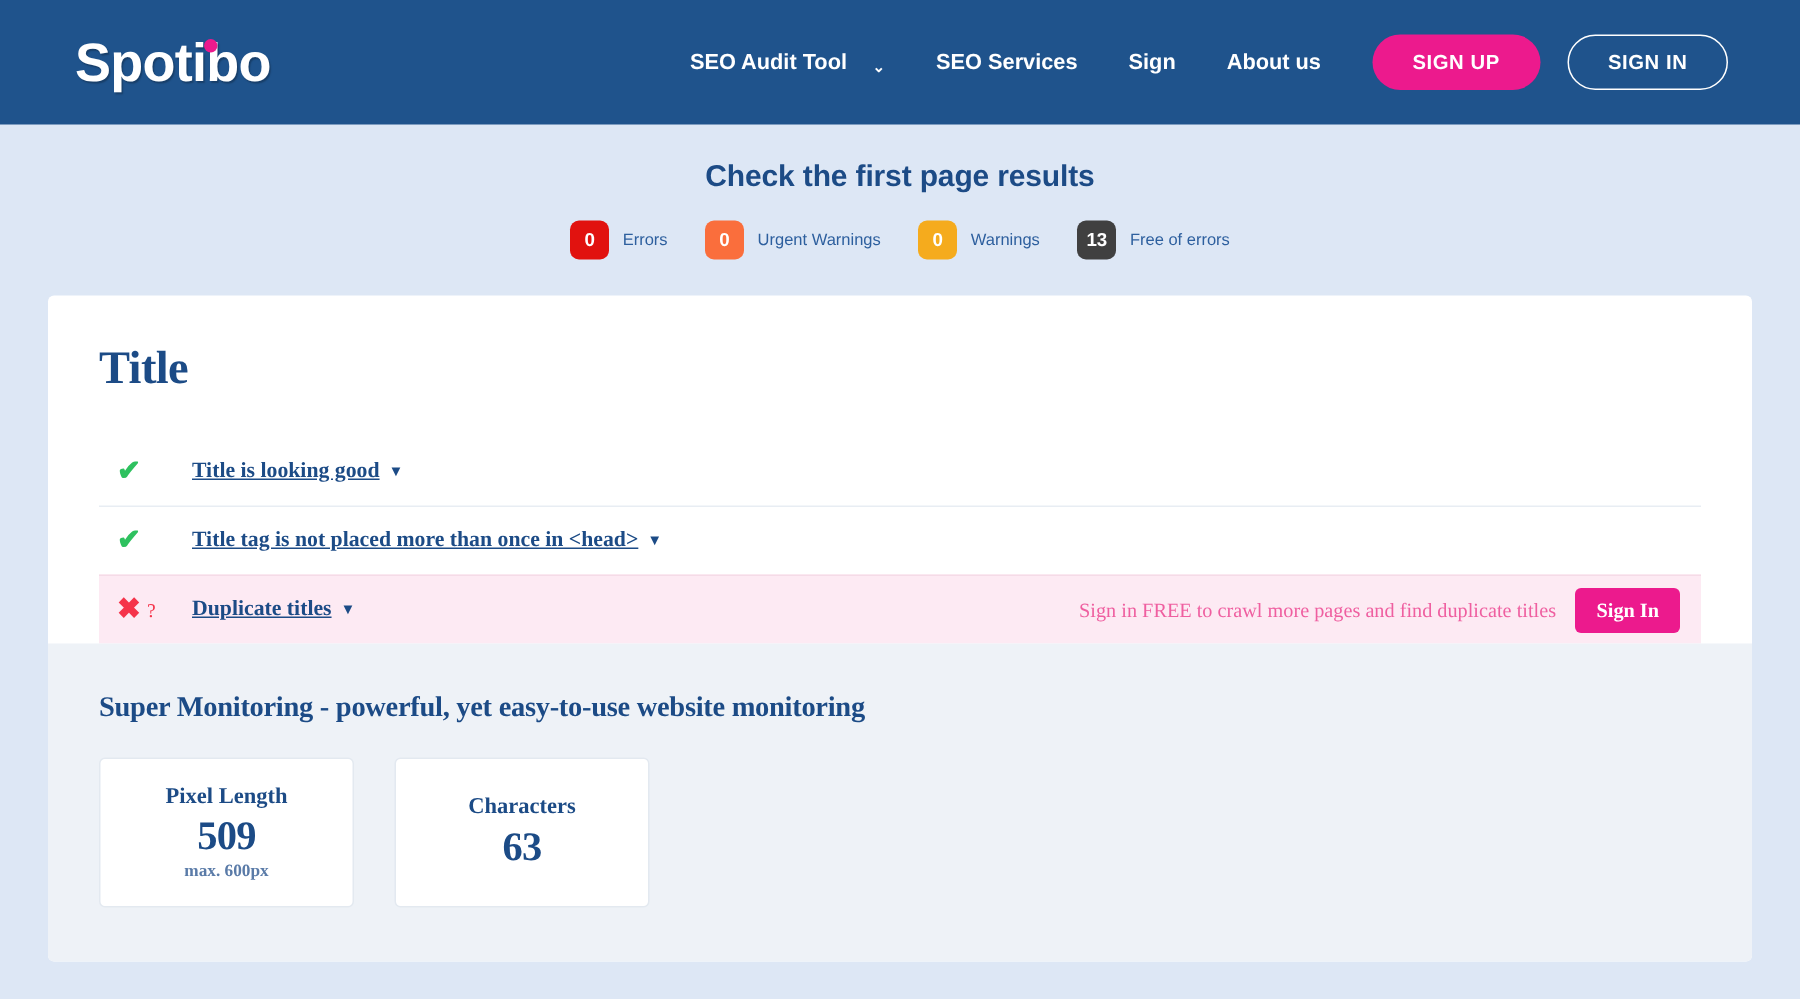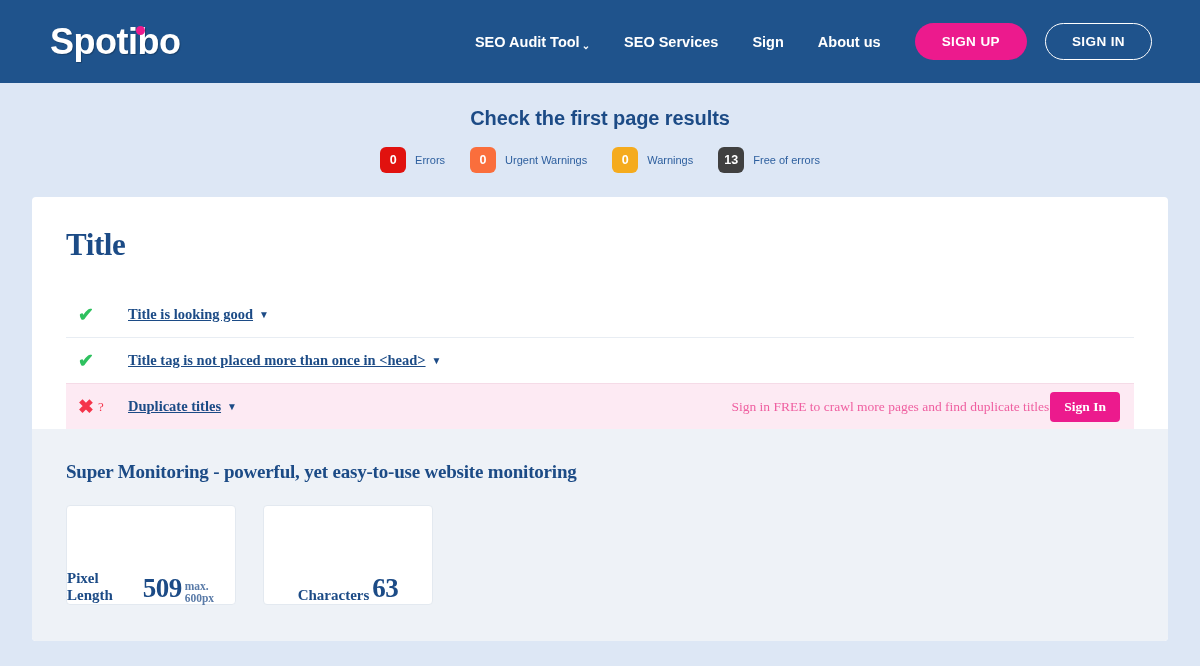--- a/index.html
+++ b/index.html
@@ -54,21 +54,21 @@
 
   .nav-link {
     color: #ffffff;
     font-size: 14.5px;
     font-weight: bold;
     text-decoration: none;
     white-space: nowrap;
     cursor: pointer;
     display: flex;
     align-items: flex-end;
-    gap: 2px;
+    gap: 17px;
   }
   .caret-down {
     display: inline-block;
     font-size: 10px;
     transform: translateY(1px);
   }
 
   .btn-signup {
     background: #ec1a8d;
     color: #fff;
@@ -208,21 +208,21 @@
     color: #1c4b86;
     font-size: 10px;
     margin-left: 6px;
     cursor: pointer;
   }
 
   .row-right {
     margin-left: auto;
     display: flex;
     align-items: center;
-    gap: 1px;
+    gap: 13px;
   }
   .promo-text {
     font-size: 13.5px;
     color: #ef5fa0;
   }
   .btn-signin-inline {
     background: #ec1a8d;
     color: #fff;
     font-size: 13.5px;
     font-weight: bold;
@@ -250,22 +250,22 @@
     display: flex;
     gap: 27px;
   }
   .stat-card {
     background: #ffffff;
     border: 1px solid #e3e9f0;
     border-radius: 4px;
     width: 170px;
     height: 100px;
     display: flex;
-    flex-direction: row;
-    align-items: flex-end;
+    flex-direction: column;
+    align-items: center;
     justify-content: center;
     gap: 3px;
   }
   .stat-label {
     font-size: 15px;
     font-weight: bold;
     color: #1c4b86;
   }
   .stat-value {
     font-size: 27px;

